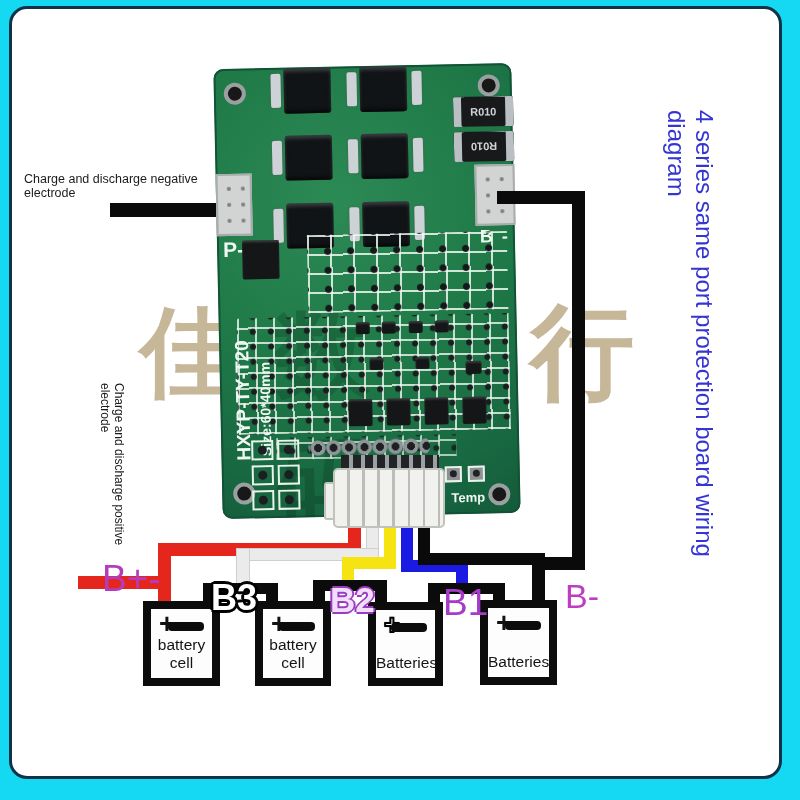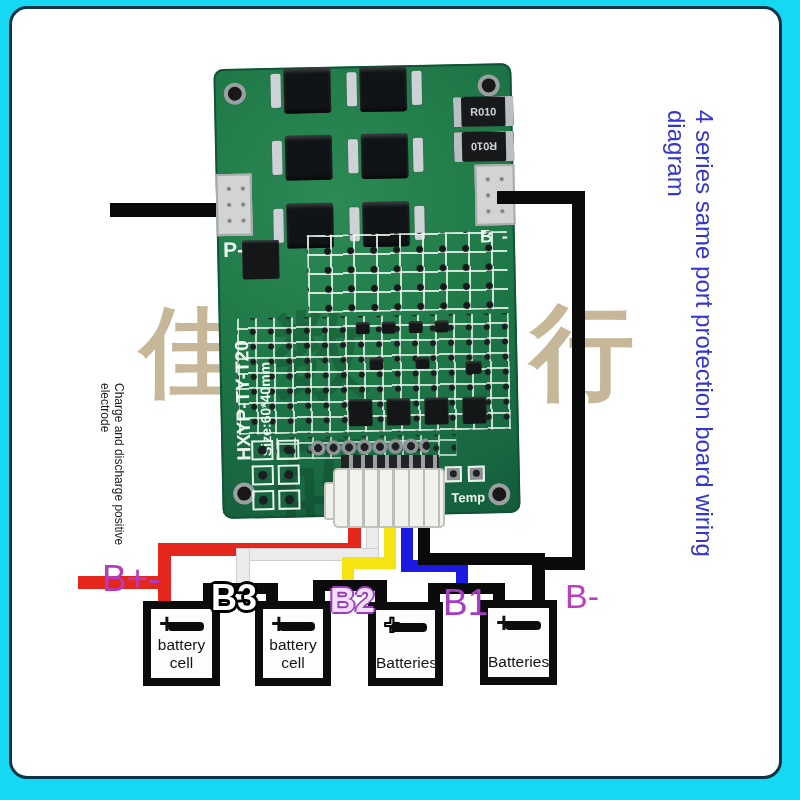--- a/index.html
+++ b/index.html
@@ -213,17 +213,18 @@
   </div>
 
   <div class="packlabel" style="left:102px;top:560px;font-size:37px;color:#b43bbe;">B+-</div>
   <div class="packlabel" style="left:211px;top:580px;font-size:36px;font-weight:800;color:#ffffff;
               text-shadow:-3px 0 0 #000,3px 0 0 #000,0 -3px 0 #000,0 3px 0 #000,-2px -2px 0 #000,2px 2px 0 #000,-2px 2px 0 #000,2px -2px 0 #000;">B3</div>
   <div class="packlabel" style="left:330px;top:582px;font-size:35px;font-weight:700;color:#f0defa;
               text-shadow:-2px 0 0 #9b3bbf,2px 0 0 #9b3bbf,0 -2px 0 #9b3bbf,0 2px 0 #9b3bbf;">B2</div>
   <div class="packlabel" style="left:443px;top:584px;font-size:37px;color:#a73bc8;">B1</div>
   <div class="packlabel" style="left:565px;top:579px;font-size:34px;color:#bb3fc0;">B-</div>
 
+  <div class="note" style="left:24px;top:172px;font-size:12.5px;width:200px;">Charge and discharge negative electrode</div>
   <div class="note vtext" style="left:98px;top:383px;font-size:12px;height:200px;">Charge and discharge positive electrode</div>
 
   <div class="abs vtext" style="left:662px;top:110px;height:520px;font-size:24px;color:#3535d2;z-index:6;">4 series same port protection board wiring diagram</div>
 
 </div>
 
 </body></html>

